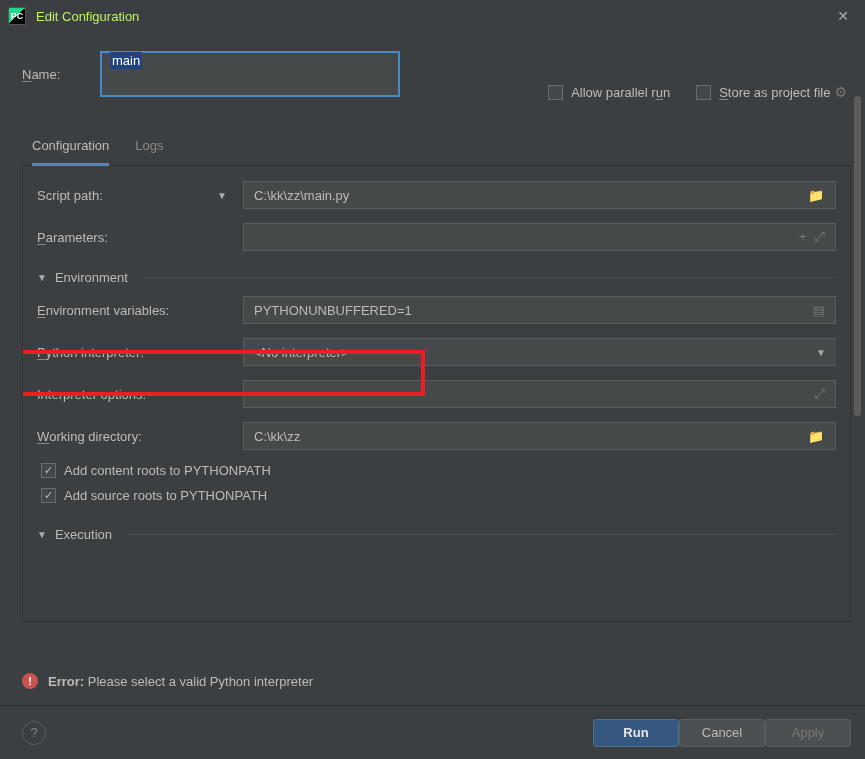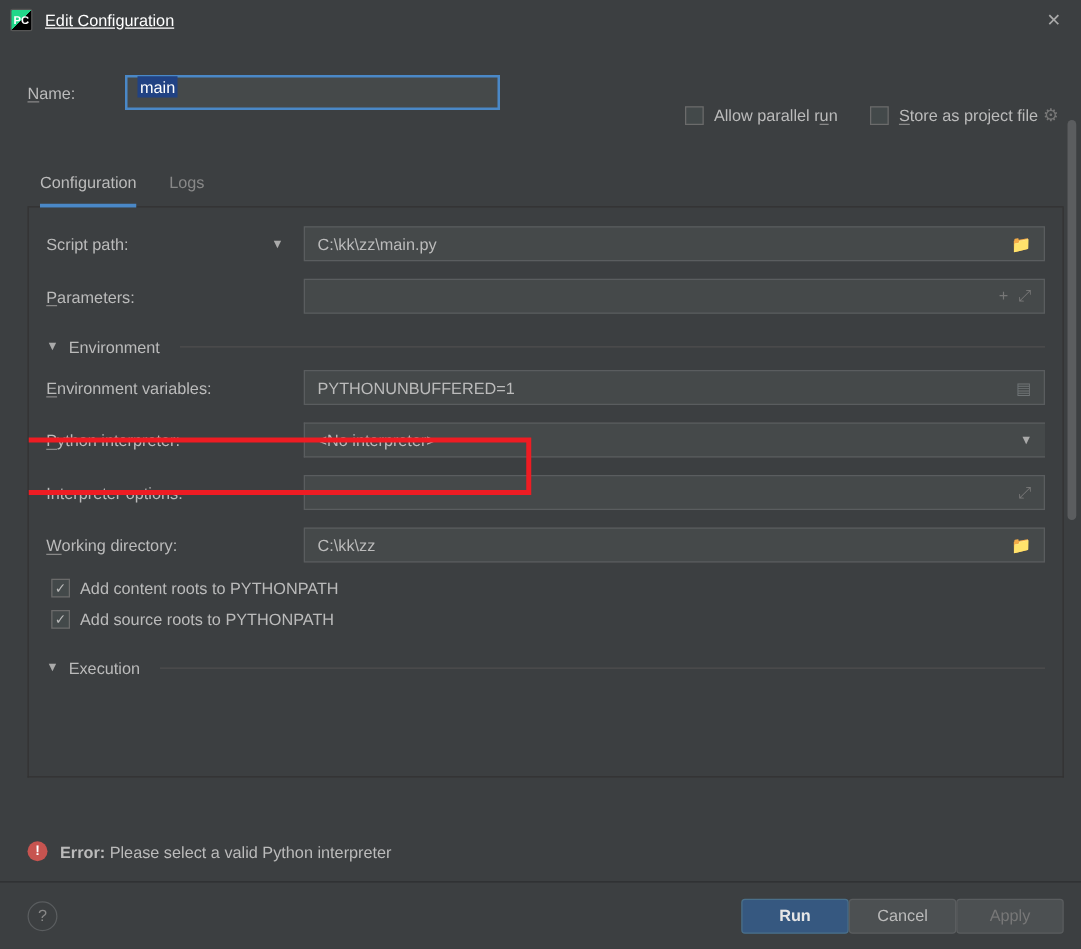--- a/index.html
+++ b/index.html
@@ -21,34 +21,34 @@
   }
   .app-icon {
     width: 18px; height: 18px;
     background: linear-gradient(135deg, #21d789 50%, #000 50%);
     border: 1px solid #555;
     margin-right: 10px;
     display: flex; align-items: center; justify-content: center;
     font-size: 9px; color: #fff; font-weight: bold;
     border-radius: 2px;
   }
-  .titlebar-title { flex: 1; color: #ffffff; font-size: 13px; text-decoration: underline; }
+  .titlebar-title { flex: 1; color: #bef264; font-size: 13px; }
   .close-x { width: 24px; text-align: center; color: #aaa; font-size: 14px; cursor: pointer; }
   .name-row {
     display: flex;
     align-items: center;
     padding: 16px 14px 12px 22px;
     border-bottom: none;
     gap: 16px;
   }
   .name-label { width: 62px; color: #bbb; }
   .underline { text-decoration: underline; text-decoration-color: #888; text-underline-offset: 2px; }
   .name-input {
     width: 300px;
-    height: 28px;
+    height: 46px;
     background: #45494a;
     border: 2px solid #4a88c7;
     color: #bbb;
     padding: 0 8px;
     font-size: 13px;
   }
   .name-input .sel {
     background: #214283;
     color: #fff;
     padding: 1px 2px;

